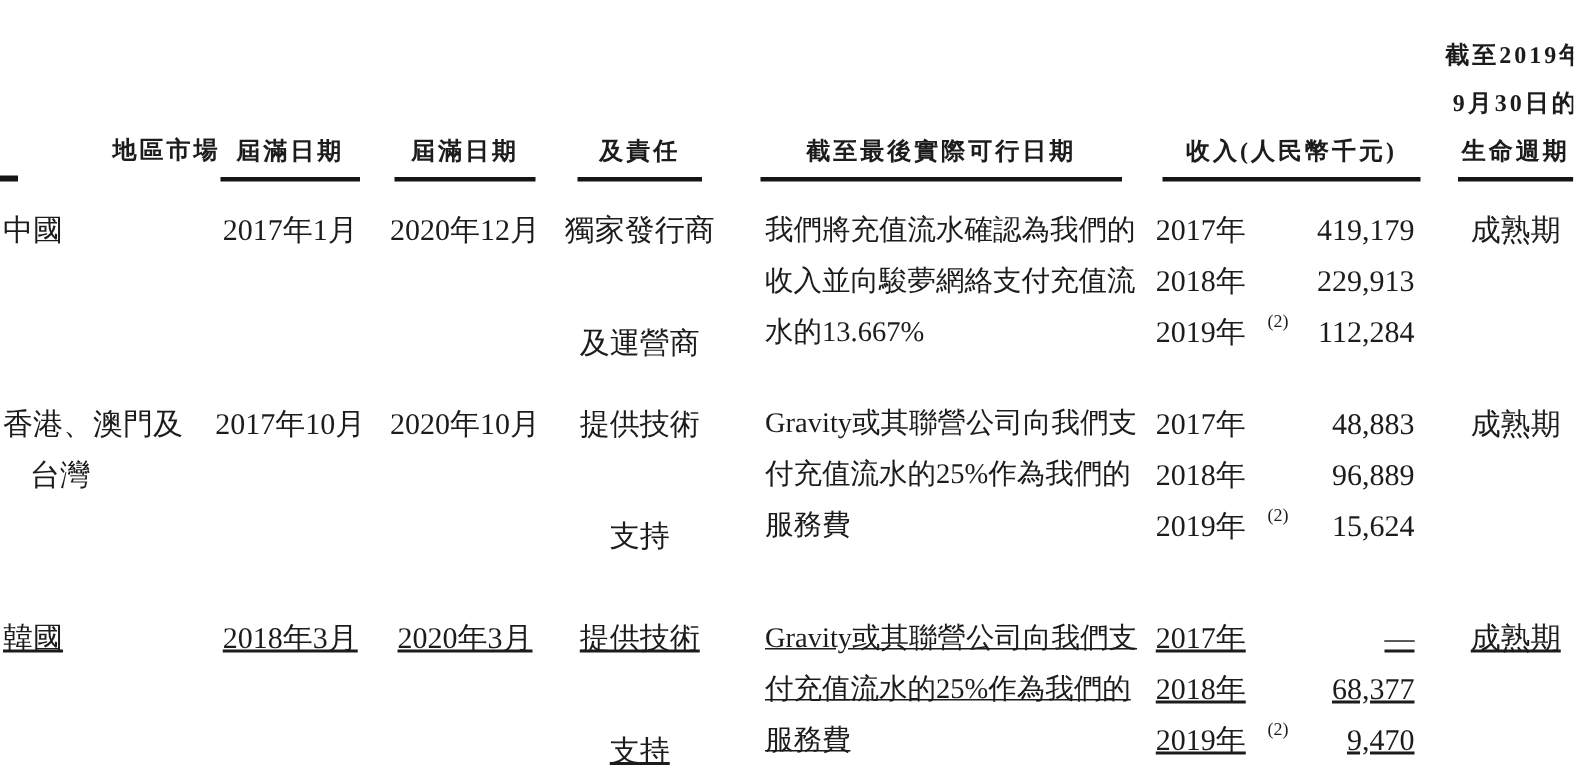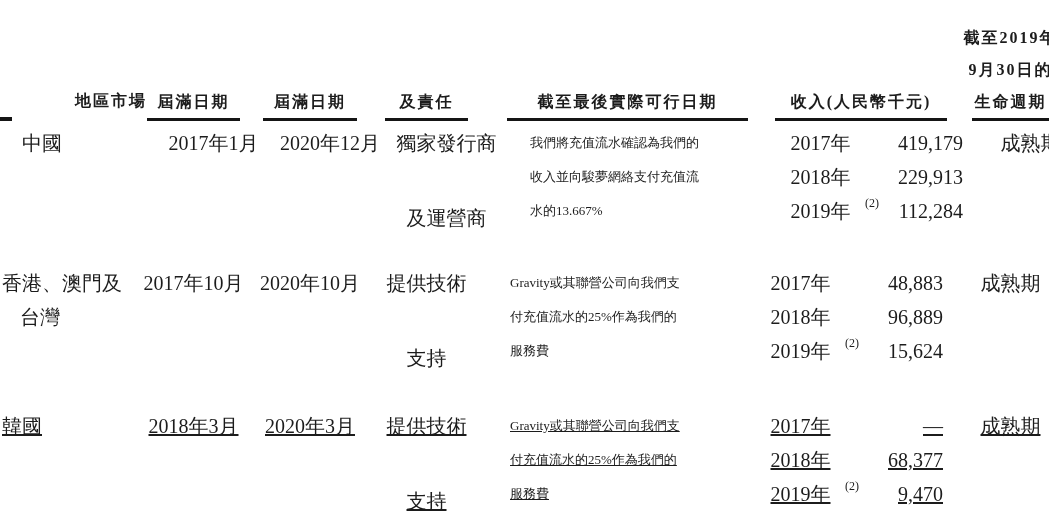--- a/index.html
+++ b/index.html
@@ -30,36 +30,36 @@
   .hu > div{white-space:nowrap;text-align:center;}
   .hu2{margin-left:0;width:93px;}
   .hu3{margin-left:10px;width:94px;}
   .hu4{margin-left:13px;width:83px;}
   .hu5{margin-left:19px;width:241px;}
   .hu6{margin-left:19px;width:172px;}
   .hu7{margin-left:16px;width:77px;}
 
   
   .row{box-sizing:border-box;font-size:20px;line-height:34px;}
-  .row-1{height:135px;padding-top:5px;margin-left:20px;}
+  .row-1{height:135px;padding-top:16px;}
   .row-2{height:135px;padding-top:10px;}
   .row-3{height:121px;padding-top:18px;text-decoration:underline;}
 
   .cell{white-space:nowrap;}
   .cell-region{padding-left:2px;}
   .region-line2{text-indent:18px;}
 
   .cbox{display:flex;flex-direction:column;align-items:center;}
   .cbox > div{white-space:nowrap;text-align:center;}
   .cbox-launch{margin-left:0;width:93px;}
   .cbox-expiry{margin-left:10px;width:94px;}
   .cbox-role{margin-left:13px;width:83px;gap:41px;}
   .cbox-life{margin-left:16px;width:77px;}
 
-  .cell-arrangement{padding-left:22px;font-size:13px;}
+  .cell-arrangement{padding-left:22px;font-size:19px;}
   .cell-arrangement > div{white-space:nowrap;}
 
   .rline{display:flex;}
   .ryear{width:89px;text-align:center;position:relative;white-space:nowrap;}
   .ryear sup{
     position:absolute;left:100%;top:3px;
     font-size:12px;line-height:12px;letter-spacing:0;
   }
   .rval{flex:1;text-align:right;padding-right:13px;white-space:nowrap;}
 </style>

